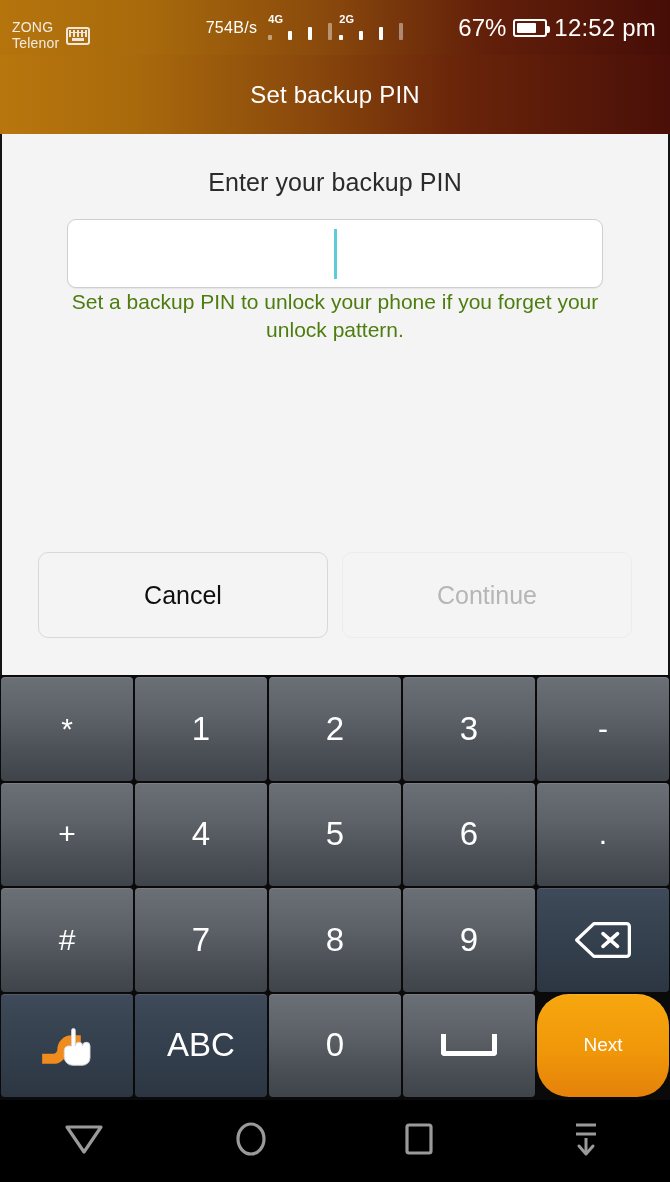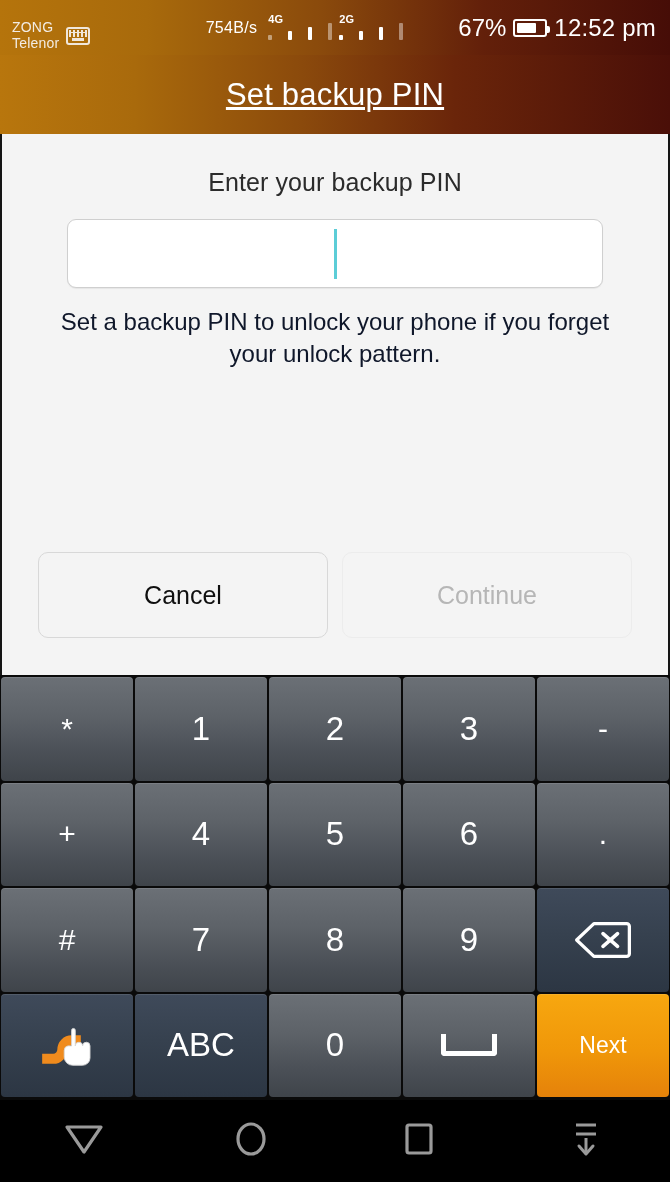--- a/index.html
+++ b/index.html
@@ -43,39 +43,39 @@
   .batt::after { content:""; position:absolute; right:-5px; top:5px; width:3px; height:7px; background:#fff; border-radius:0 2px 2px 0; }
   .batt i { display:block; height:10px; width:62%; background:#fff; margin-left:2px; border-radius:1px; }
   .clock { font-size:24px; letter-spacing:.2px; }
 
   
   .titlebar {
     height:79px; flex:0 0 79px;
     background:linear-gradient(to right,#b8760d 0%, #a96a0c 20%, #8b4a0c 45%, #6a250a 68%, #4a0f08 100%);
     display:flex; align-items:center; justify-content:center; position:relative;
   }
-  .titlebar .title { color:#fff; font-size:31px; letter-spacing:.2px;text-decoration:underline; }
+  .titlebar .title { color:#fff; font-size:24px; letter-spacing:.2px; }
 
   
   .content {
     flex:1 1 auto; background:#f4f4f4; position:relative;
     border-left:2px solid #141414; border-right:2px solid #141414;
     display:flex; flex-direction:column; align-items:center;
   }
   .prompt { margin-top:34px; font-size:25px; color:#2b2b2b; letter-spacing:.1px; }
   .pinfield {
     margin-top:22px; width:536px; height:69px; background:#fff;
     border:1px solid #cfcfcf; border-radius:9px;
     box-shadow:0 1px 1px rgba(0,0,0,.06);
     display:flex; align-items:center; justify-content:center; position:relative;
   }
   .caret { width:3px; height:50px; background:#5ccdd7; }
   .helptext {
-    margin-top:18px; width:586px; text-align:center; font-size:24px;
-    color:#0f172a; line-height:1.35;
+    width:586px; text-align:center; font-size:21px;
+    color:#4d7c0f; line-height:1.35;
   }
 
   .btnrow { position:absolute; left:0; right:0; top:418px; display:flex; justify-content:center; gap:14px; }
   .btn {
     width:290px; height:86px; border-radius:10px;
     display:flex; align-items:center; justify-content:center;
     font-size:25px; background:#f4f4f4;
   }
   .btn.enabled { border:1px solid #d8d8d8; color:#0f0f0f; }
   .btn.disabled { border:1px solid #ececec; color:#b6b6b6; }
@@ -89,21 +89,22 @@
     color:#fff; font-size:33px;
     background:linear-gradient(to bottom,#6b7076 0%, #5d6268 38%, #4b5057 72%, #3f444a 100%);
     box-shadow:inset 0 1px 0 rgba(255,255,255,.10);
   }
   .key.sym { font-size:30px; }
   .key.func {
     background:linear-gradient(to bottom,#3f4a5a 0%, #36414f 45%, #2c3643 100%);
   }
   .key.next {
     background:linear-gradient(to bottom,#f7a70f 0%, #f09709 55%, #e5820a 100%);
-    font-size:23px;
+    font-size:19px;
+    border-radius:32px;
   }
 
   
   .ic-bksp { width:58px; height:40px; position:relative; }
   .ic-bksp svg { width:100%; height:100%; display:block; }
   
   .ic-swipe { width:62px; height:46px; position:relative; }
   .ic-swipe svg { width:100%; height:100%; display:block; }
   
   .ic-space { width:56px; height:22px; border:5px solid #fff; border-top:none; border-radius:0 0 4px 4px; }

